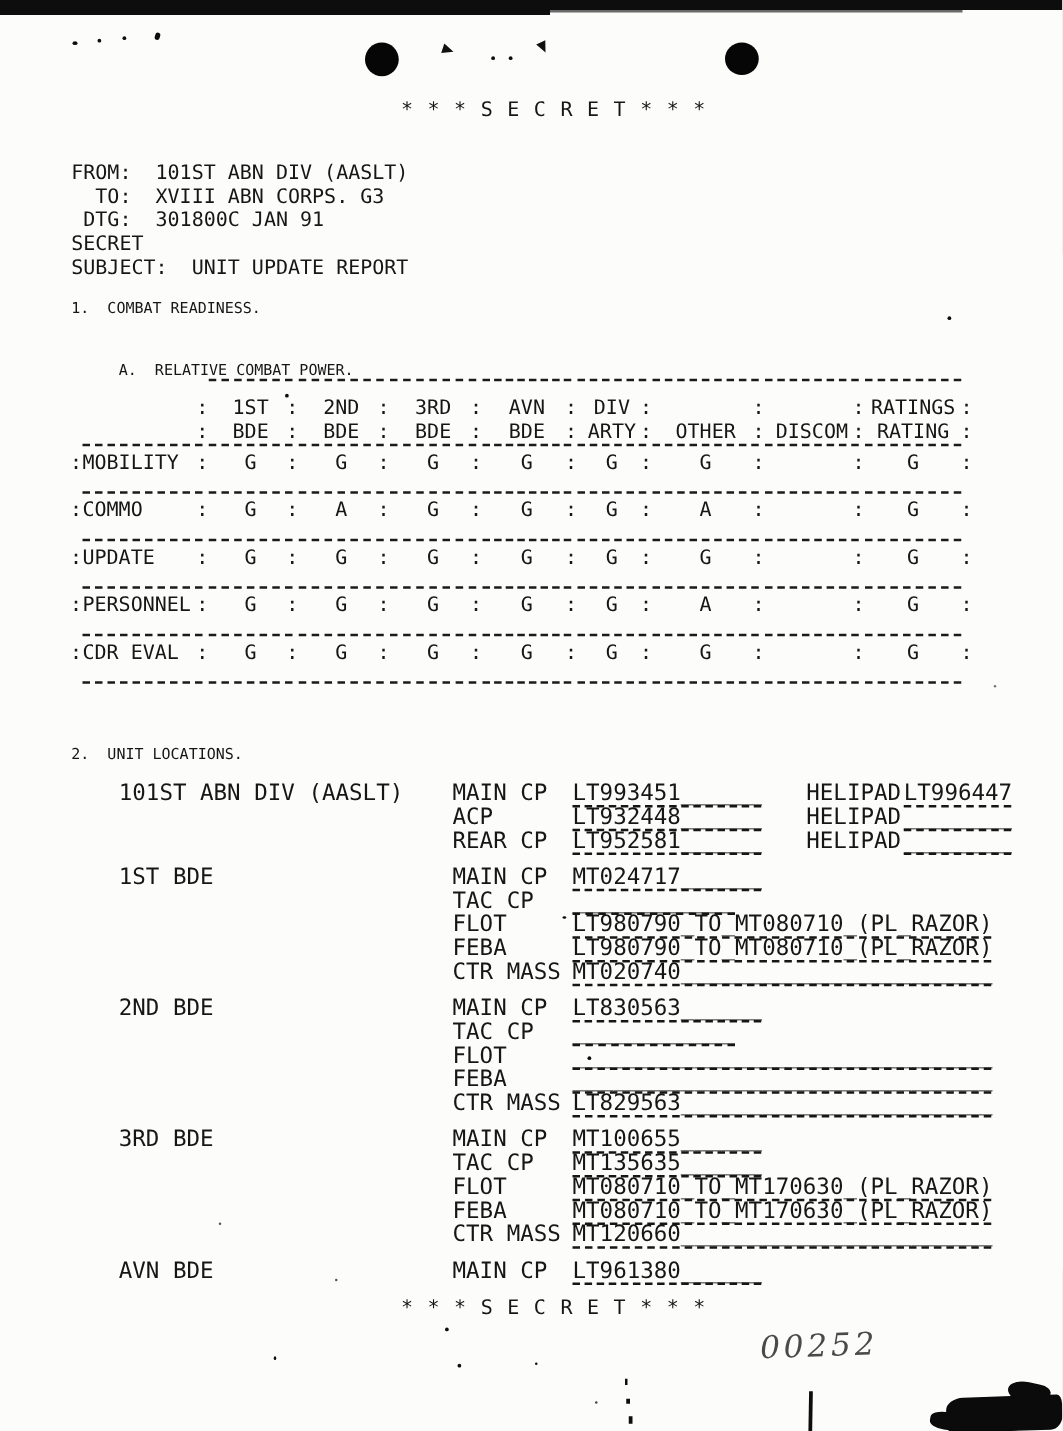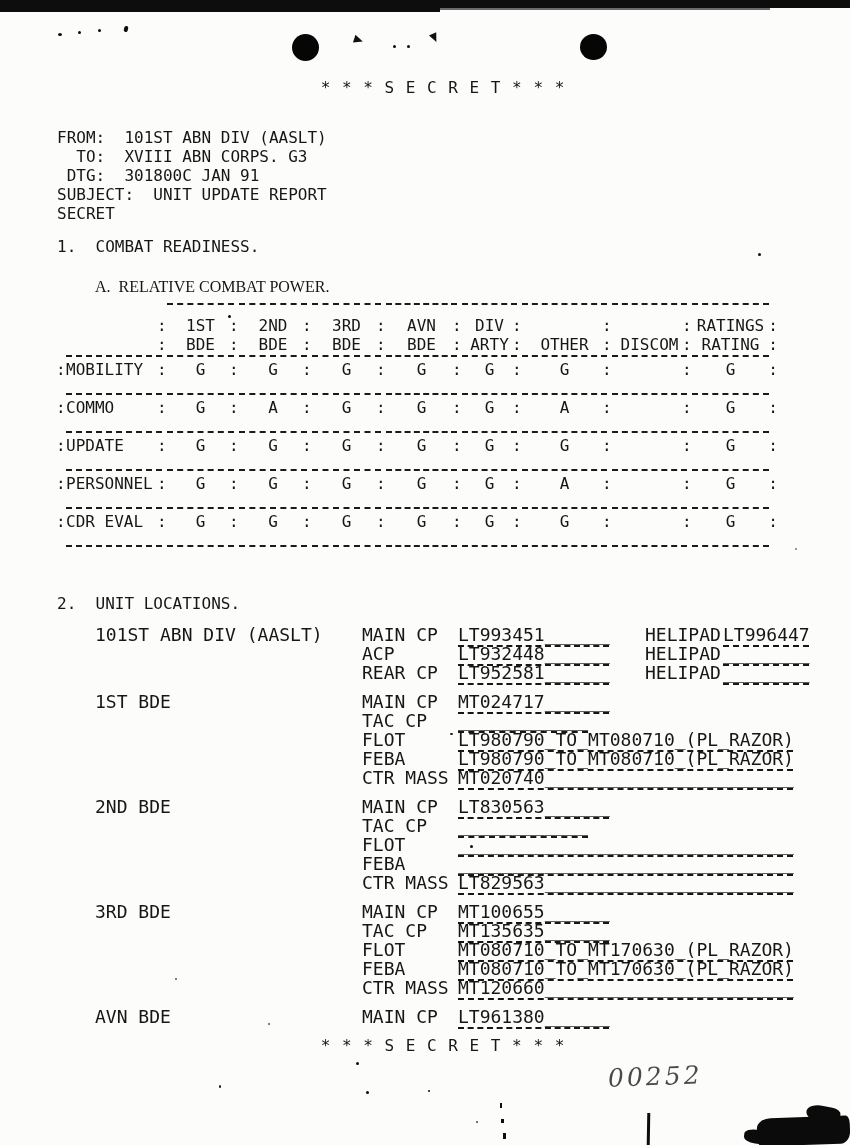--- a/index.html
+++ b/index.html
@@ -3,21 +3,21 @@
 <meta charset="utf-8">
 <style>
   * { margin:0; padding:0; box-sizing:border-box; }
   html,body { background:#e8e8e6; }
   body { width:850px; height:1145px; position:relative; font-family:"DejaVu Sans Mono",monospace; color:#161616; }
   .page { position:absolute; inset:0; background:#fcfcfa; overflow:hidden; }
   .abs { position:absolute; }
   .mono { white-space:pre; }
   .banner { left:0; right:0; text-align:center; font-size:16px; letter-spacing:1px; transform:translateX(18px); }
   .letterhead { left:57px; top:128px; font-size:16px; line-height:19px; }
-  .h-line { font-size:16px; line-height:19px; }
+  .h-line { font-size:12px; line-height:19px; }
 
   
   .rtable { position:absolute; left:56px; top:303px; display:grid;
             grid-template-columns:96px 67px 68px 69px 71px 55px 85px 75px 77px;
             grid-template-rows:54px repeat(5,38px);
             column-gap:5px; padding-left:10px; }
   .cell { position:relative; font-size:16px; line-height:19px; }
   .cell.hd { display:flex; flex-direction:column; justify-content:flex-end; padding-bottom:1px;
              border-top:2px dashed #1a1a1a; border-bottom:2px dashed #1a1a1a; text-align:center; }
   .cell.hd div { min-height:19px; }
@@ -85,26 +85,26 @@
   <div class="art abs" style="left:757px;top:1117px;width:93px;height:28px;border-radius:14px 4px 10px 6px / 10px 8px 12px 6px;transform:rotate(-2deg);background:#0b0b0b;"></div>
   <div class="art abs" style="left:806px;top:1106px;width:34px;height:18px;border-radius:50% 30% 40% 60%;transform:rotate(12deg);background:#0b0b0b;"></div>
   <div class="art abs" style="left:744px;top:1130px;width:30px;height:14px;border-radius:40%;transform:rotate(8deg);background:#0b0b0b;"></div>
 
   <div class="abs banner mono" style="top:78px;">* * * S E C R E T * * *</div>
 
   <div class="abs letterhead">
     <div class="mono">FROM:  101ST ABN DIV (AASLT)</div>
     <div class="mono">  TO:  XVIII ABN CORPS. G3</div>
     <div class="mono"> DTG:  301800C JAN 91</div>
+    <div class="mono">SECRET</div>
     <div class="mono">SUBJECT:  UNIT UPDATE REPORT</div>
-    <div class="mono">SECRET</div>
   </div>
 
   <div class="abs h-line mono" style="left:57px;top:237px;">1.  COMBAT READINESS.</div>
-  <div class="abs h-line mono" style="left:95px;top:277px;font-family:Liberation Serif, serif;">A.  RELATIVE COMBAT POWER.</div>
+  <div class="abs h-line mono" style="left:95px;top:287px;">A.  RELATIVE COMBAT POWER.</div>
 
   <div class="rtable">
       <div class="cell hd corner"></div>
       <div class="cell hd">
         <div>1ST</div>
         <div>BDE</div>
       </div>
       <div class="cell hd">
         <div>2ND</div>
         <div>BDE</div>

